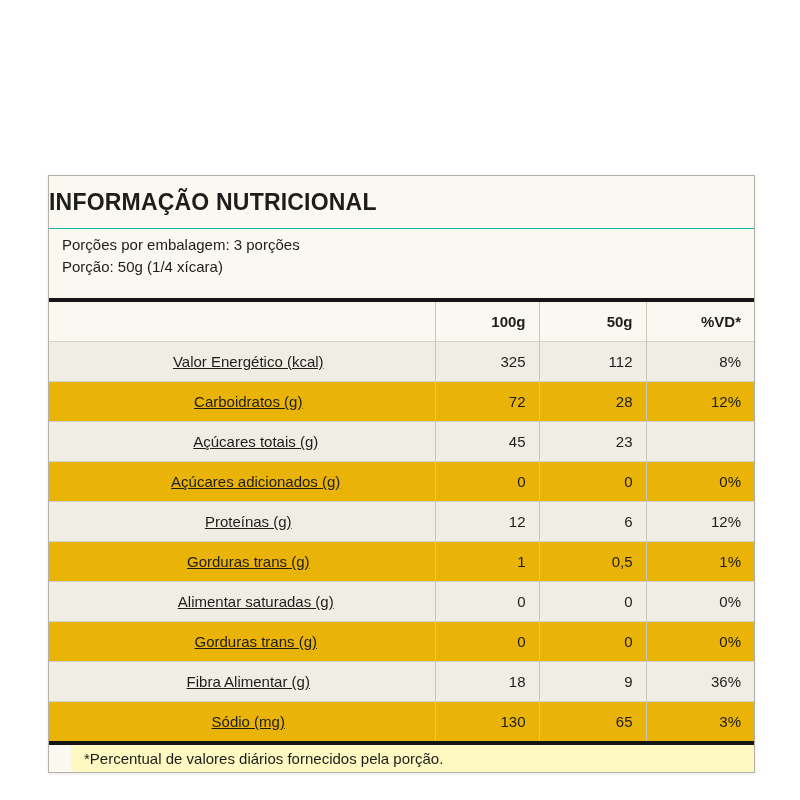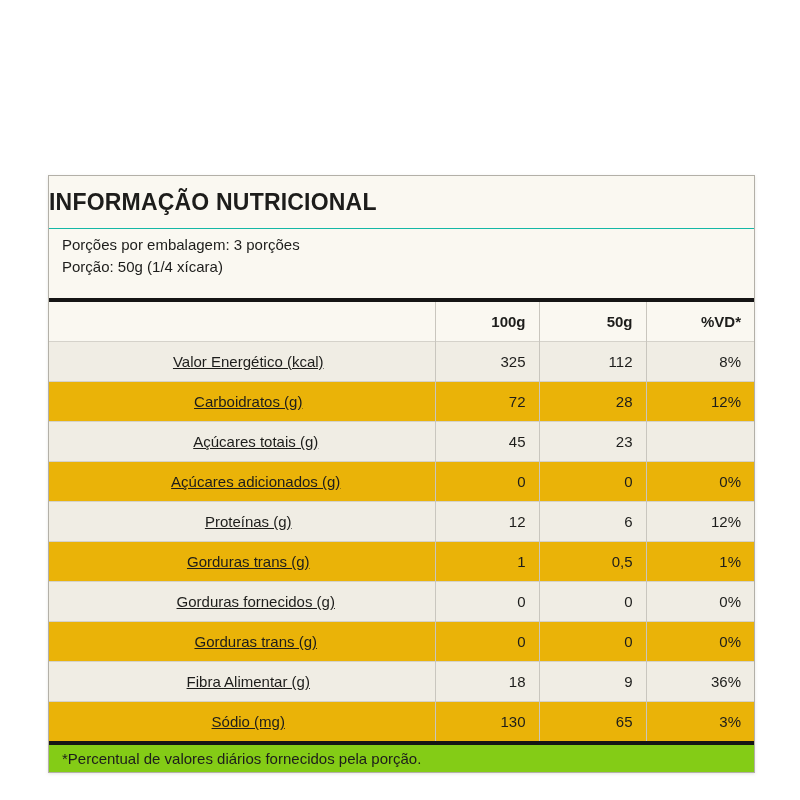--- a/index.html
+++ b/index.html
@@ -60,25 +60,26 @@
   .val {
     text-align: right;
     padding-right: 13px;
     border-left: 1px solid #c9c6be;
   }
   tbody tr { border-top: 1px solid #d5d2ca; }
   tr.dark  { background: #f0ede4; }
   tr.light { background: #eab308; }
   tr.sub td.lbl { padding-left: 28px; }
   .footnote {
-    background: #84cc16;
+    background: #fef9c3;
     height: 27px;
     line-height: 27px;
     padding-left: 13px;
     font-size: 15px;
+    margin-left: 22px;
   }
 </style>
 </head>
 <body>
 
 <div class="card">
   <div class="title">INFORMAÇÃO NUTRICIONAL</div>
 
   <div class="servings">
     <div>Porções por embalagem: 3 porções</div>
@@ -133,21 +134,21 @@
         <td class="val">6</td>
         <td class="val">12%</td>
       </tr>
       <tr class="light">
         <td class="lbl">Gorduras trans (g)</td>
         <td class="val">1</td>
         <td class="val">0,5</td>
         <td class="val">1%</td>
       </tr>
       <tr class="dark sub">
-        <td class="lbl">Gorduras fornecidos (g)</td>
+        <td class="lbl">Alimentar saturadas (g)</td>
         <td class="val">0</td>
         <td class="val">0</td>
         <td class="val">0%</td>
       </tr>
       <tr class="light sub">
         <td class="lbl">Gorduras trans (g)</td>
         <td class="val">0</td>
         <td class="val">0</td>
         <td class="val">0%</td>
       </tr>

